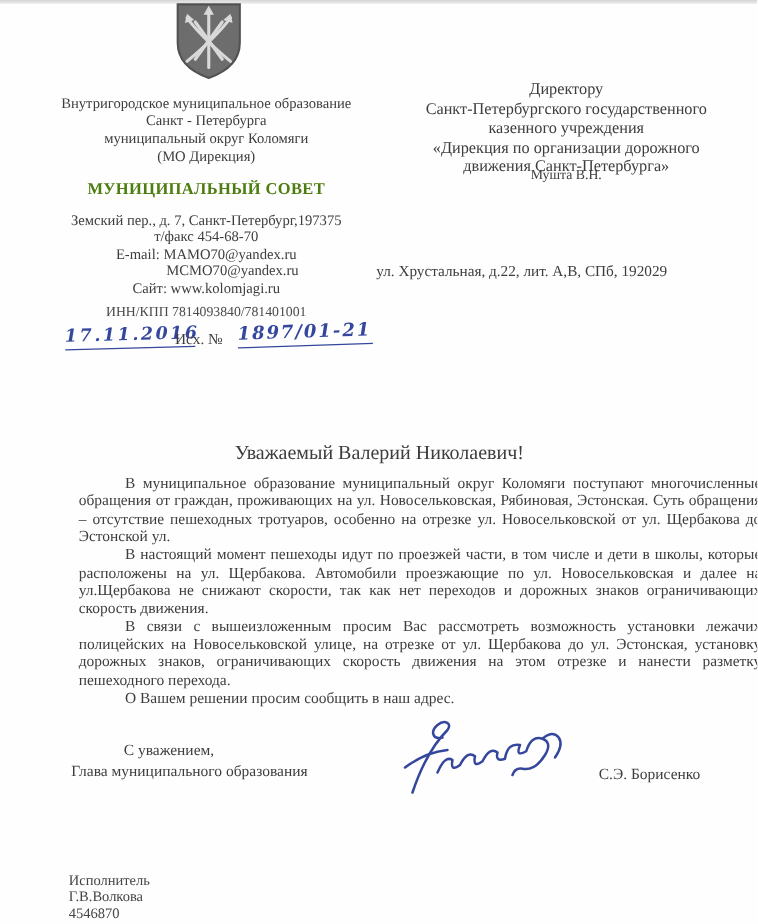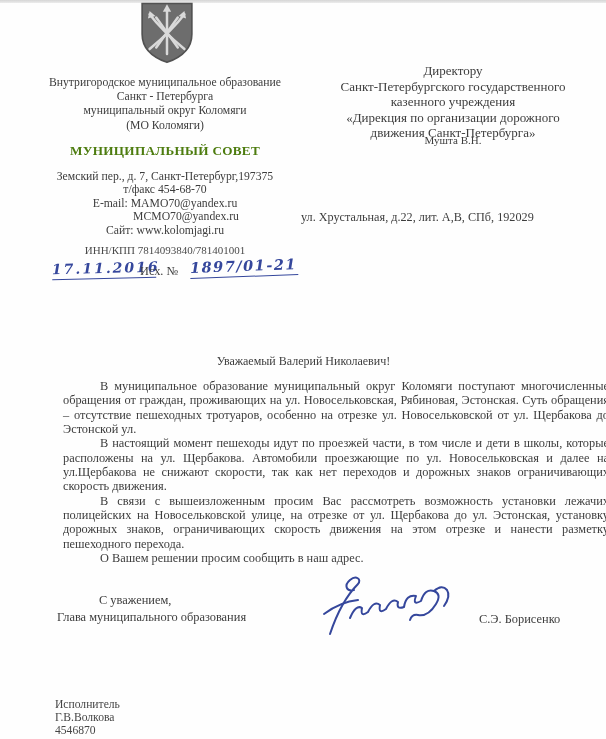--- a/index.html
+++ b/index.html
@@ -71,21 +71,21 @@
     position: absolute; left: 310px; top: 134px; width: 286px;
     text-align: center; font-size: 11px; white-space: nowrap;
   }
   .recipient-address {
     position: absolute; left: 301px; top: 210px; width: 300px;
     font-size: 12.2px; white-space: nowrap;
   }
   
   .salutation {
     position: absolute; left: 31px; top: 354px; width: 545px;
-    text-align: center; font-size: 12px; white-space: nowrap;
+    text-align: center; font-size: 16px; white-space: nowrap;
   }
   .body-block {
     position: absolute; left: 31px; top: 379px; width: 546px;
     font-size: 12.35px; line-height: 14.35px; text-align: justify; margin-left: 32px;
   }
   .body-block p { text-indent: 37px; text-align: justify; }
   
   .closing-regards { position: absolute; left: 99px; top: 593px; font-size: 12.4px; white-space: nowrap; }
   .closing-title { position: absolute; left: 57px; top: 610px; font-size: 12.4px; white-space: nowrap; }
   .closing-name { position: absolute; left: 479px; top: 612px; font-size: 12.4px; white-space: nowrap; }
@@ -117,21 +117,21 @@
         <path d="M14 12 L12 21 L21 18 Z"></path>
         <path d="M56 12 L58 21 L49 18 Z"></path>
       </g>
     </svg>
   </div>
 
   <div class="sender-block">
     <div class="sender-line">Внутригородское муниципальное образование</div>
     <div class="sender-line">Санкт - Петербурга</div>
     <div class="sender-line">муниципальный округ Коломяги</div>
-    <div class="sender-line">(МО Коломяги)</div>
+    <div class="sender-line">(МО Дирекция)</div>
   </div>
 
   <div class="council-title">МУНИЦИПАЛЬНЫЙ СОВЕТ</div>
 
   <div class="sender-contacts">
     <div class="sender-line">Земский пер., д. 7, Санкт-Петербург,197375</div>
     <div class="sender-line">т/факс 454-68-70</div>
     <div class="sender-line">E-mail: MAMO70@yandex.ru</div>
     <div class="sender-line sender-email2">MCMO70@yandex.ru</div>
     <div class="sender-line">Сайт: www.kolomjagi.ru</div>

